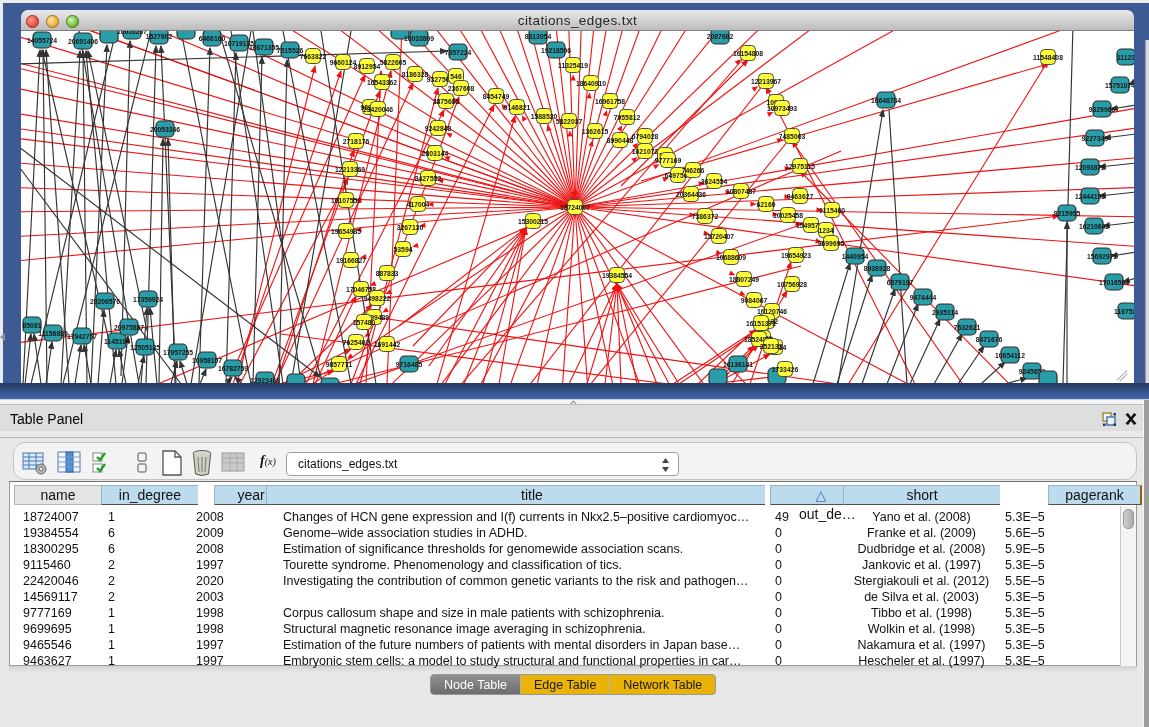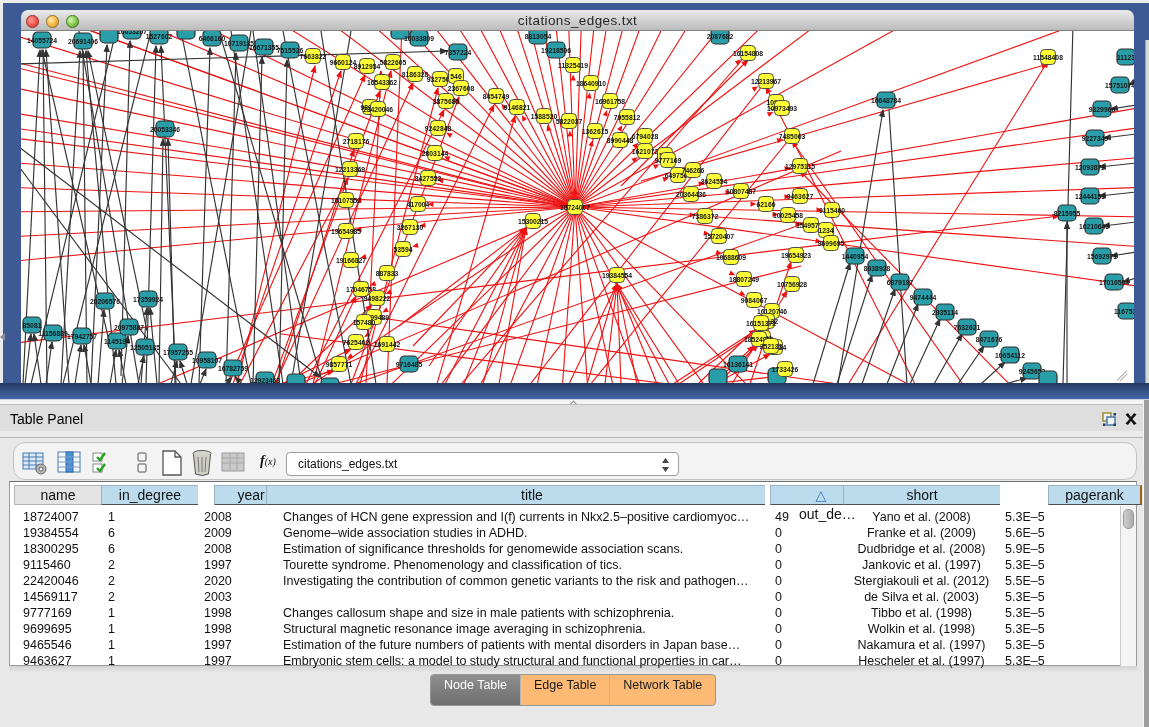--- a/index.html
+++ b/index.html
@@ -22,25 +22,25 @@
 #phead{position:absolute;left:0;top:5px;width:1149px;height:26px;background:#dedede;}
 #phead2{position:absolute;left:0;top:31px;width:1149px;height:7px;background:#ebebeb;border-bottom:1px solid #b5b5b5;}
 #phead .t{position:absolute;left:10px;top:6px;font-size:14px;color:#000000;}
 #toolbar{position:absolute;left:13px;top:42px;width:1124px;height:38px;background:#f3f3f3;border:1px solid #c2c2c2;border-radius:12px;}
 #combo{position:absolute;left:272px;top:9px;width:393px;height:24px;background:#fff;border:1px solid #9f9f9f;border-radius:4px;font-size:12px;color:#111;line-height:22px;padding-left:11px;}
 #tablewrap{position:absolute;left:9px;top:81px;width:1128px;height:185px;background:#fff;border:1px solid #9a9a9a;border-top:1px solid #707070;}
 #tabbot{position:absolute;left:9px;top:266px;width:1128px;height:6px;background:linear-gradient(#d2d2d2,#e6e6e6);}
 .th{position:absolute;top:85px;height:20px;background:#bcdcee;border:1px solid #9ab4c2;border-right:none;border-bottom:1px solid #4f4f4f;font-size:14px;color:#111;text-align:center;line-height:19px;}
 .tr{position:absolute;left:14px;width:1106px;height:16px;font-size:12.5px;color:#111;white-space:nowrap;}
 .tr span{position:absolute;top:1px;}
-.c0{left:9px;} .c1{left:94px;} .c2{left:190px;} .c3{left:269px;width:489px;overflow:hidden;}
+.c0{left:9px;} .c1{left:94px;} .c2{left:182px;} .c3{left:269px;width:489px;overflow:hidden;}
 .c4{left:761px;} .c5{left:829px;width:157px;text-align:center;} .c6{left:991px;}
 #vscroll{position:absolute;left:1120px;top:106px;width:16px;height:160px;background:#f4f4f4;border-left:1px solid #c9c9c9;}
 #vthumb{position:absolute;left:1123px;top:109px;width:11px;height:20px;background:linear-gradient(90deg,#cfcfcf,#ababab);border:1px solid #999;border-radius:5px;}
-#tabs{position:absolute;left:430px;top:274px;height:32px;display:flex;border:1px solid #989898;border-radius:4px;overflow:hidden;background:#fdba74;justify-content:center;}
+#tabs{position:absolute;left:430px;top:274px;height:21px;display:flex;border:1px solid #989898;border-radius:4px;overflow:hidden;background:#eab308;justify-content:center;}
 #tabs div{font-size:12.5px;padding:0 13px;line-height:20px;color:#1a1a1a;border-left:1px solid #b5b5b5;}
 #tabs div:first-child{border-left:none;background:linear-gradient(#909090,#6d6d6d);color:#fff;}
 #status{position:absolute;left:0;top:300px;width:1149px;height:27px;}
 #rightband{position:absolute;left:1143px;top:0;width:6px;height:327px;background:#9e9e9e;border-left:1px solid #f5f5f5;}
 #status .t{position:absolute;left:1063px;top:8px;font-size:9px;color:#222;}
 #memdot{position:absolute;left:1120px;top:6px;width:13px;height:13px;border-radius:50%;background:#33c53d;border:1.5px solid #1c6b22;}
 
 .r{stroke:#ef1111;stroke-width:1.1;}
 .k{stroke:#333333;stroke-width:1.15;}
 .nt{fill:#299ea8;stroke:#2c2c2c;stroke-width:1.2;}
@@ -707,21 +707,21 @@
         <span class="c1">2</span>
         <span class="c2">2003</span>
         <span class="c4">0</span>
         <span class="c5">de Silva et al. (2003)</span>
 <span class="c6">5.3E–5</span>
       </div>
 <div class="tr" style="top:205px">
 <span class="c0">9777169</span>
         <span class="c1">1</span>
         <span class="c2">1998</span>
-<span class="c3">Changes callosum shape and size in male patients with schizophrenia.</span>
+<span class="c3">Corpus callosum shape and size in male patients with schizophrenia.</span>
         <span class="c4">0</span>
         <span class="c5">Tibbo et al. (1998)</span>
 <span class="c6">5.3E–5</span>
       </div>
 <div class="tr" style="top:221px">
 <span class="c0">9699695</span>
         <span class="c1">1</span>
         <span class="c2">1998</span>
 <span class="c3">Structural magnetic resonance image averaging in schizophrenia.</span>
         <span class="c4">0</span>

